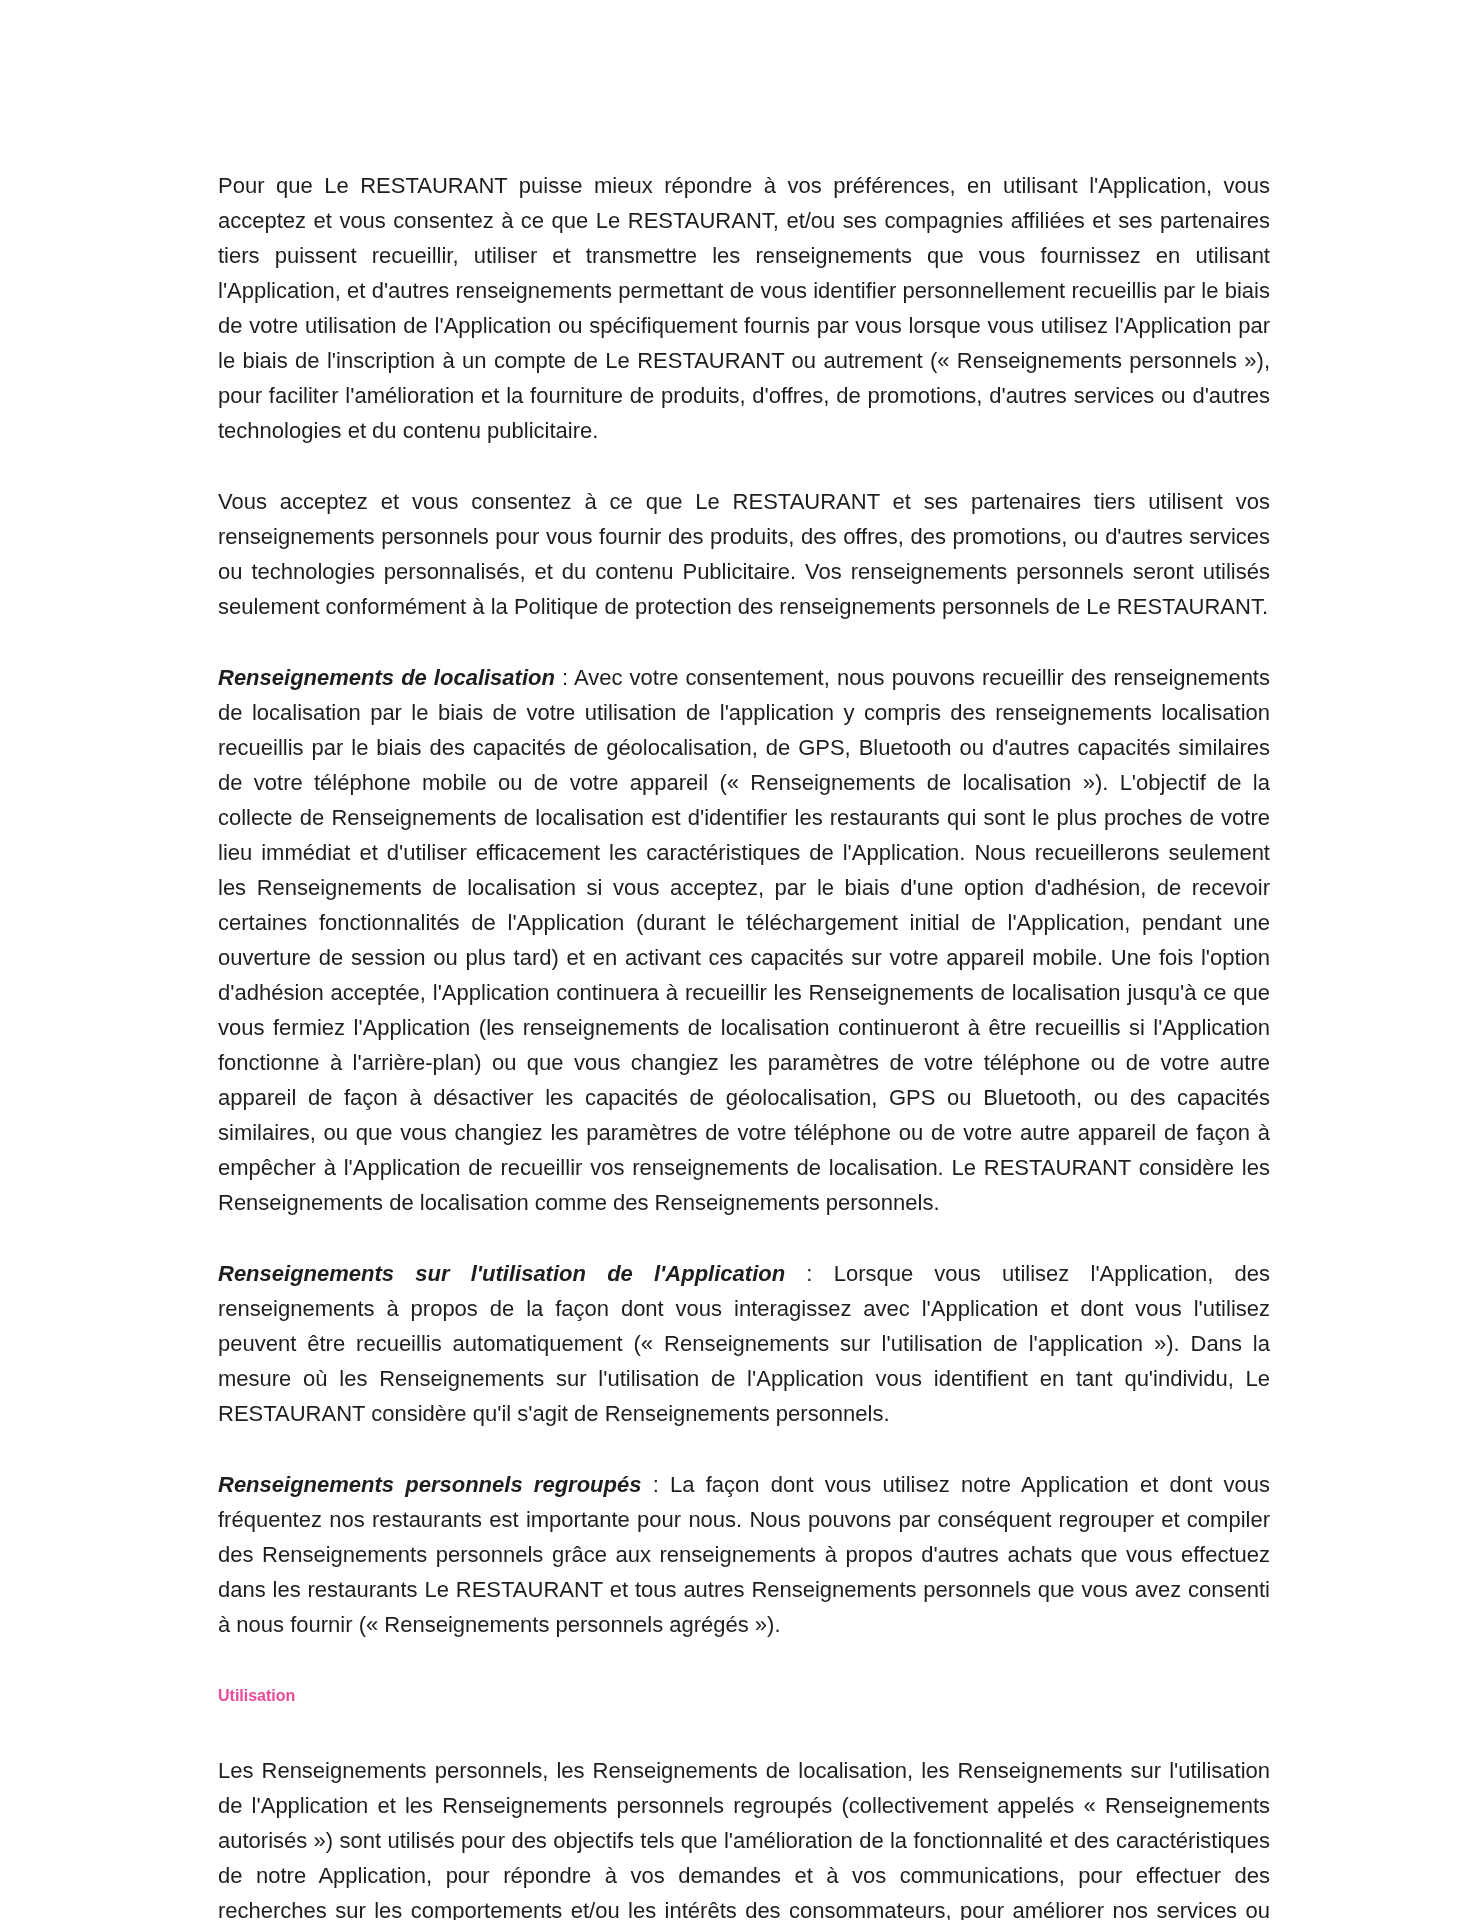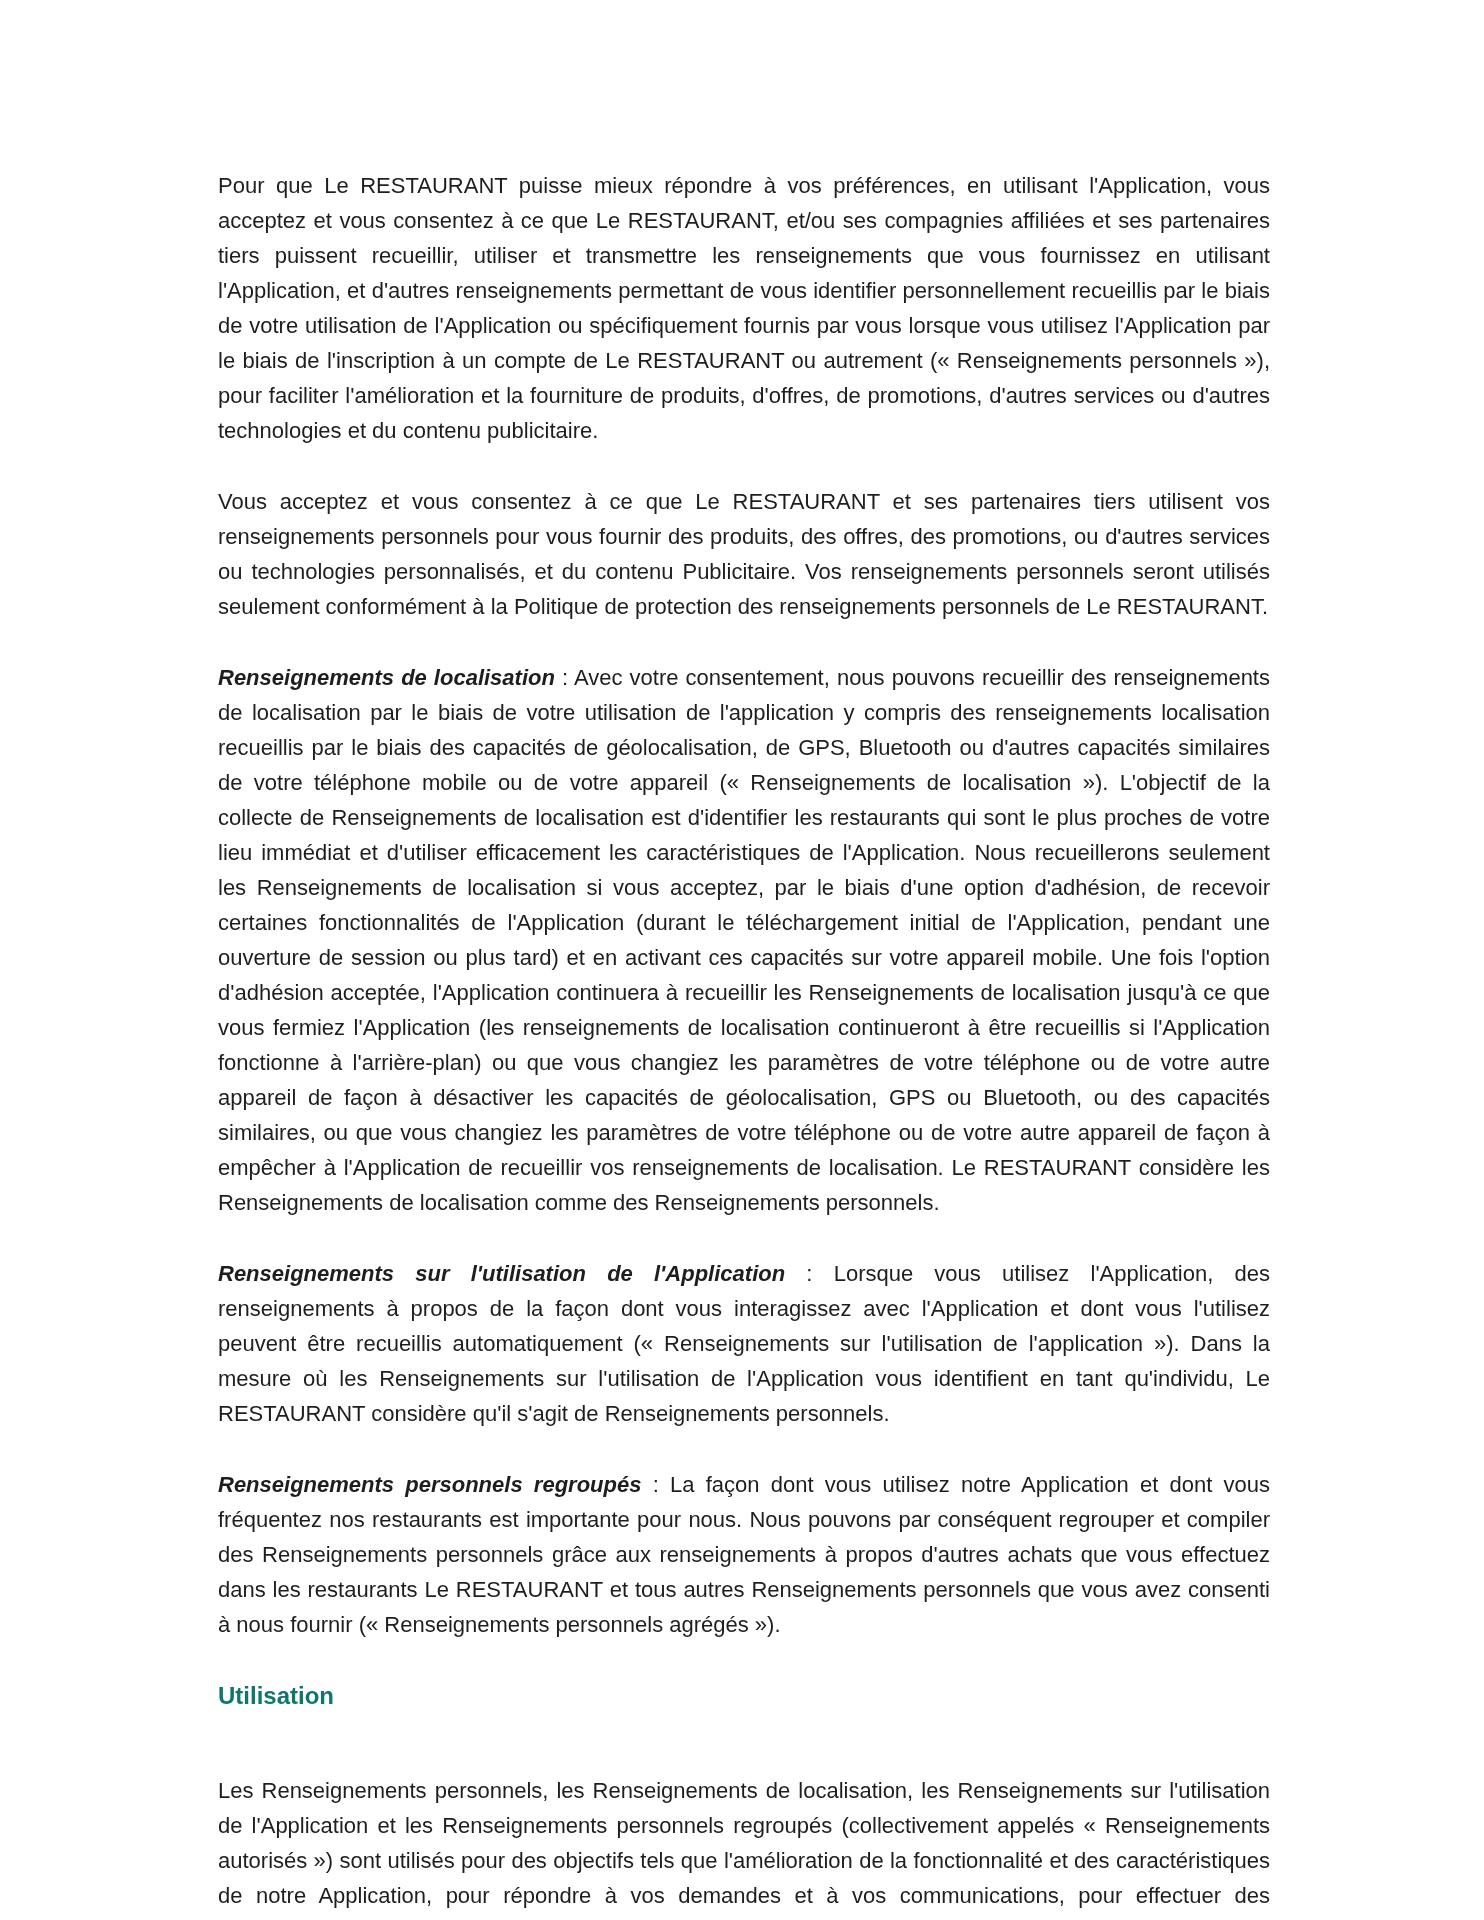--- a/index.html
+++ b/index.html
@@ -35,25 +35,25 @@
     line-height: 35px;
     text-align: justify;
     text-justify: inter-word;
     color: #1e1e1e;
   }
   .content p .lead {
     font-weight: bold;
     font-style: italic;
   }
   .content h2 {
-    margin: 14px 0 60px 0;
-    font-size: 24px;
+    margin: 14px 0 40px 0;
+    font-size: 16px;
     line-height: 35px;
     font-weight: bold;
-    color: #0f766e;
+    color: #ec4899;
   }
 </style>
 </head>
 <body>
 
 <div class="page">
   <div class="content">
 
     <p><span>Pour que Le RESTAURANT puisse mieux répondre à vos préférences, en utilisant l'Application, vous acceptez et vous consentez à ce que Le RESTAURANT, et/ou ses compagnies affiliées et ses partenaires tiers puissent recueillir, utiliser et transmettre les renseignements que vous fournissez en utilisant l'Application, et d'autres renseignements permettant de vous identifier personnellement recueillis par le biais de votre utilisation de l'Application ou spécifiquement fournis par vous lorsque vous utilisez l'Application par le biais de l'inscription à un compte de Le RESTAURANT ou autrement (« Renseignements personnels »), pour faciliter l'amélioration et la fourniture de produits, d'offres, de promotions, d'autres services ou d'autres technologies et du contenu publicitaire.</span></p>
 

